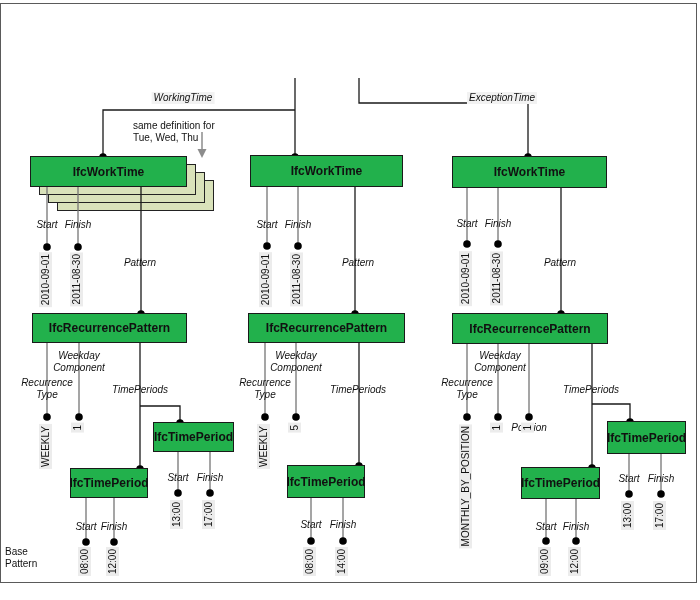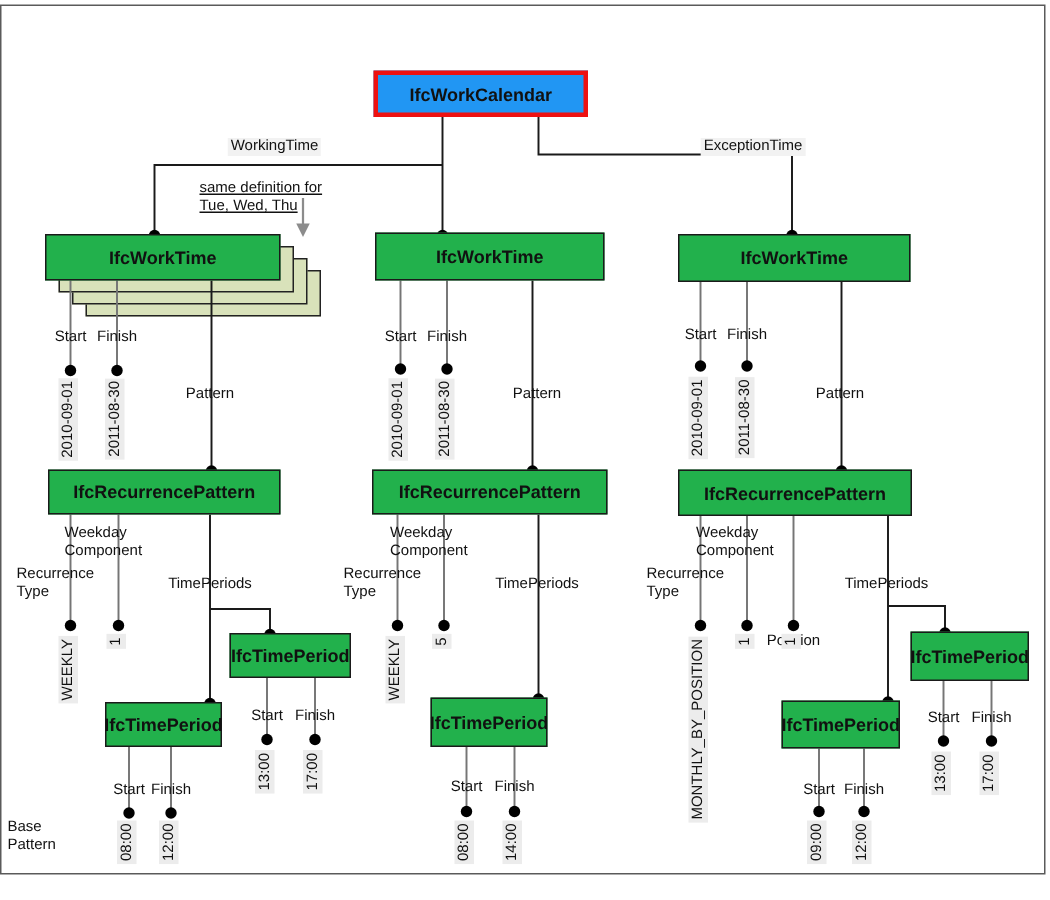--- a/index.html
+++ b/index.html
@@ -5,21 +5,21 @@
   html,body{margin:0;padding:0;background:#fff;}
   #canvas{position:relative;width:700px;height:600px;background:#fff;overflow:hidden;
           font-family:"Liberation Sans", sans-serif;color:#111;}
   #frame{position:absolute;left:0px;top:3px;width:695px;height:578px;border:1px solid #5a5a5a;z-index:0;}
   svg.wires{position:absolute;left:0;top:0;z-index:2;pointer-events:none;}
   .node{position:absolute;box-sizing:border-box;border:1.5px solid #1a1a1a;background:#22B14C;
         display:flex;align-items:center;justify-content:center;font-weight:bold;font-size:12px;z-index:3;}
   .root{background:#2196F3;border:3px solid #EE1111;}
   .stackbox{position:absolute;box-sizing:border-box;background:#D9E2BA;border:1px solid #222;z-index:1;}
   .lbl{position:absolute;font-size:10px;line-height:1.18;z-index:4;color:#111;}
-  .cl{transform:translateX(-50%);white-space:nowrap;}
+  .cl{transform:translateX(-50%);text-align:center;white-space:nowrap;font-style:italic;}
   .wrap{white-space:normal;width:72px;}
   .edge{background:#f2f2f2;padding:0 2px;}
   .vval{position:absolute;writing-mode:vertical-rl;transform:rotate(180deg);background:#ececec;
         font-size:10px;padding:2px 1px;z-index:4;color:#111;}
   .pre{white-space:pre-line;}
 </style>
 </head>
 <body>
 
 <div id="canvas">
@@ -103,23 +103,20 @@
         <circle cx="661" cy="494" r="3.8"></circle>
       <circle cx="546" cy="541" r="3.8"></circle>
         <circle cx="576" cy="541" r="3.8"></circle>
     </g>
     <g>
       <path d="M202 132 V150" stroke="#8c8c8c" stroke-width="1.5" fill="none"></path>
       <polygon points="197.5,149 206.5,149 202,158" fill="#8c8c8c"></polygon>
     </g>
   </svg>
 
-  <div class="node root" style="left:249px;top:47px;width:143px;height:31px;">
-      <span>IfcWorkCalendar</span>
-    </div>
 
   <div class="node" style="left:30px;top:156px;width:157px;height:31px;">
       <span>IfcWorkTime</span>
     </div>
   <div class="node" style="left:250px;top:155px;width:153px;height:32px;">
       <span>IfcWorkTime</span>
     </div>
   <div class="node" style="left:452px;top:156px;width:155px;height:32px;">
       <span>IfcWorkTime</span>
     </div>
@@ -204,17 +201,17 @@
   <div class="vval" style="left:202px;top:500px;">17:00</div>
   <div class="vval" style="left:78px;top:547px;">08:00</div>
   <div class="vval" style="left:106px;top:547px;">12:00</div>
   <div class="vval" style="left:303px;top:547px;">08:00</div>
   <div class="vval" style="left:335px;top:547px;">14:00</div>
   <div class="vval" style="left:621px;top:501px;">13:00</div>
   <div class="vval" style="left:653px;top:501px;">17:00</div>
   <div class="vval" style="left:538px;top:547px;">09:00</div>
   <div class="vval" style="left:568px;top:547px;">12:00</div>
 
-  <div class="lbl pre" style="left:133px;top:120px;text-decoration:underline;">same definition for
+  <div class="lbl pre" style="left:133px;top:120px;">same definition for
 Tue, Wed, Thu</div>
   <div class="lbl pre" style="left:5px;top:546px;">Base
 Pattern</div>
 </div>
 
 </body></html>

